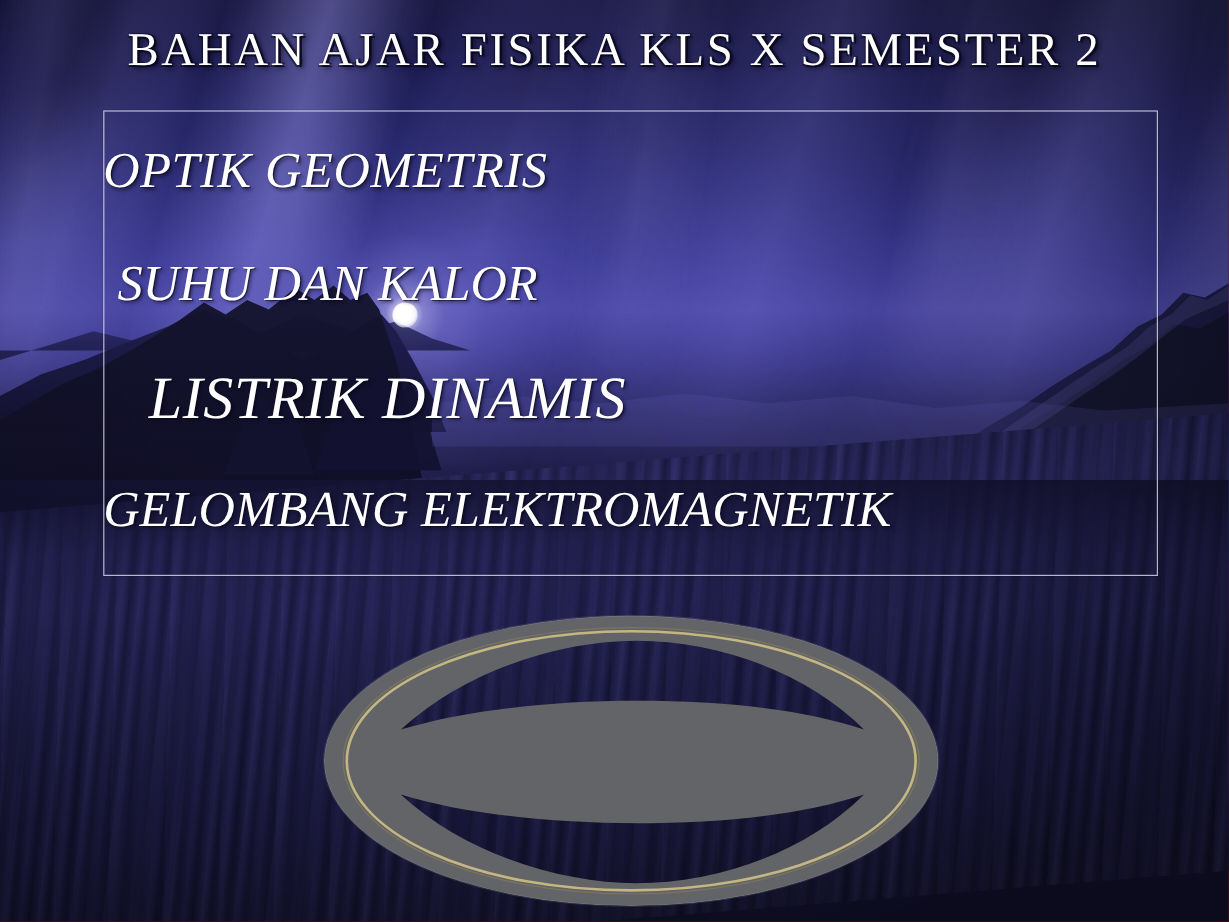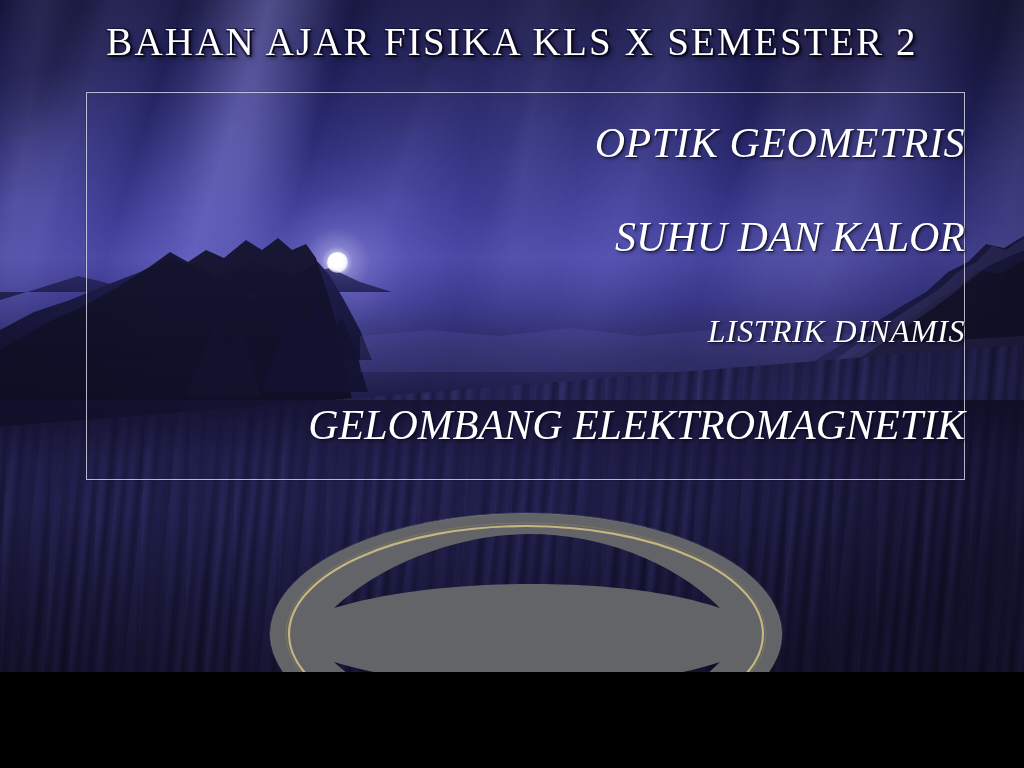--- a/index.html
+++ b/index.html
@@ -8,21 +8,21 @@
     padding: 0;
     background: #000;
   }
   body {
     font-family: "Liberation Serif", "DejaVu Serif", serif;
   }
 
   #slide {
     position: relative;
     width: 1024px;
-    height: 672px;
+    height: 768px;
     overflow: hidden;
     background: #b91c1c;
     user-select: none;
   }
 
   
   .bg-layer { position: absolute; inset: 0; }
 
   
   .bg-sky {
@@ -205,39 +205,39 @@
     box-shadow: 0 0 0 0.5px rgba(0,0,0,0.25);
   }
 
   .body-lines {
     position: absolute;
     left: 86px; top: 92px;
     width: 879px; height: 388px;
     display: flex;
     flex-direction: column;
     justify-content: center;
-    align-items: flex-end;
+    align-items: flex-start;
     box-sizing: border-box;
-    padding: 12px 0 4px 16px;
+    padding: 12px 0 4px 0;
   }
   .body-line {
     font-family: "Liberation Serif", "DejaVu Serif", serif;
     font-style: italic;
     font-weight: 400;
     color: #ffffff;
     white-space: nowrap;
     text-align: center;
     letter-spacing: 0.5px;
     text-shadow:
       1px 1px 0 rgba(12,10,35,0.55),
       2px 2px 3px rgba(6,5,22,0.55);
   }
   .body-line.l1 { font-size: 42px; line-height: 52px; margin-bottom: 42px; }
   .body-line.l2 { font-size: 42px; line-height: 52px; margin-bottom: 42px; letter-spacing: 0px; margin-left: 12px;}
-  .body-line.l3 { font-size: 32px; line-height: 52px; margin-bottom: 42px; }
+  .body-line.l3 { font-size: 50px; line-height: 52px; margin-bottom: 42px; margin-left: 38px; }
   .body-line.l4 { font-size: 42px; line-height: 52px; margin-bottom: 12px; letter-spacing: 0px; }
 
   
   .logo-wrap {
     position: absolute;
     left: 268px; top: 512px;
     width: 516px; height: 245px;
   }
   .logo-svg { position:absolute; inset:0; width:100%; height:100%; }
 

